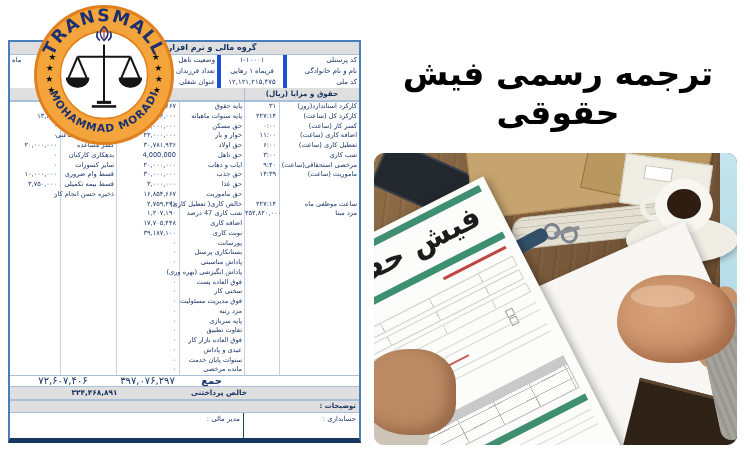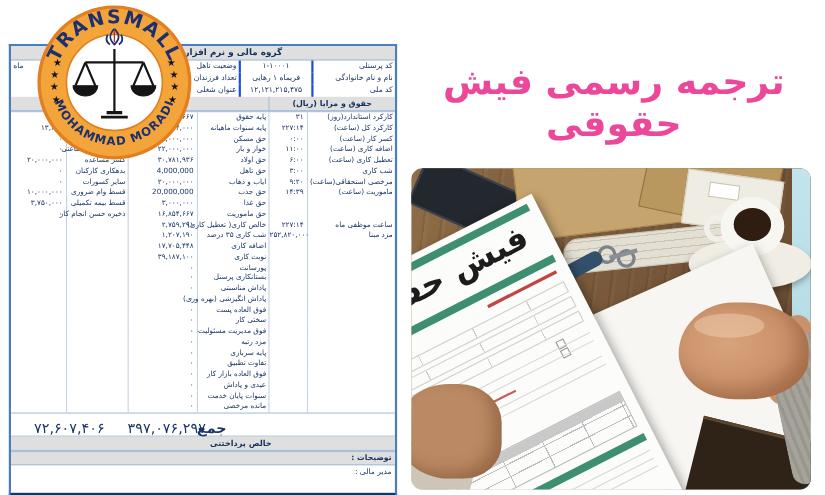--- a/index.html
+++ b/index.html
@@ -9,54 +9,54 @@
   }
   
   .doc{
     position:absolute;left:8px;top:40px;width:353px;box-sizing:border-box;
     border:2px solid #4a7ebb;border-bottom:5px solid #17375e;background:#fff;
     direction:rtl;color:#1a3668;
   }
   .bar{background:#dfdfdf;border-bottom:1px solid #aabfd9;font-weight:bold;color:#14305c;}
   .doc-header{height:12px;line-height:12px;font-size:8px;text-align:center;}
   .info{display:grid;grid-template-columns:76px 66px 56px 46px 1fr;}
-  .info > div{height:11px;line-height:11px;font-size:6.9px;border-left:2px solid #1d4ed8;
+  .info > div{height:11px;line-height:11px;font-size:6.9px;border-left:4px solid #1d4ed8;
     overflow:hidden;white-space:nowrap;}
   .info .lab{text-align:right;padding-right:2px;}
   .info .val{text-align:center;direction:ltr;}
   .info .edge{border-left:none;text-align:left;padding-left:2px;}
   .sections{display:grid;grid-template-columns:115px 128px 1fr;}
   .sections > div{height:12px;line-height:12px;font-size:7.2px;text-align:center;
     border-left:1px solid #aabfd9;}
   .sections > div:last-child{border-left:none;}
   .tbody{display:grid;grid-template-columns:80px 35px 65px 63px 56px 50px;grid-auto-rows:9.75px;
     border-top:1px solid #aabfd9;}
   .bc{font-size:6.6px;line-height:9.75px;border-left:1px solid #c3d2e6;
     white-space:nowrap;overflow:visible;}
   .bc.lab{text-align:right;padding-right:2px;}
   .bc.val{direction:ltr;text-align:right;padding-right:3px;}
   .bc:nth-child(6n){border-left:none;}
   .trow{display:grid;grid-template-columns:80px 35px 65px 63px 56px 50px;
     border-top:1px solid #aabfd9;border-bottom:1px solid #aabfd9;}
-  .trow > div{height:10px;line-height:10px;font-size:13px;margin-top:10px;}
-  .trow .tlabel{text-align:left;font-weight:bold;}
+  .trow > div{height:10px;line-height:10px;font-size:10px;}
+  .trow .tlabel{text-align:center;font-weight:bold;}
   .trow .tval{direction:ltr;text-align:center;}
   .netrow{display:grid;grid-template-columns:100px 80px 1fr;height:12px;line-height:12px;}
   .netrow > div{font-size:7.4px;text-align:center;}
   .notesrow{height:11px;line-height:11px;font-size:7px;text-align:right;padding-right:3px;border-top:1px solid #aabfd9;}
   .sigs{display:grid;grid-template-columns:116px 130px 1fr;height:25px;}
   .sigs > div{border-left:1px solid #14532d;font-size:6.9px;text-align:right;
     padding:2px 3px 0 0;}
   .sigs > div:last-child{border-left:none;}
   
   .logo{position:absolute;left:33px;top:4px;width:142px;height:142px;}
   
   .headline{
     position:absolute;left:372px;top:54px;width:372px;text-align:center;direction:rtl;
-    font-size:33px;font-weight:bold;color:#ec4899;letter-spacing:0px;
+    font-size:33px;font-weight:bold;color:#000000;letter-spacing:0px;
   }
   
   .photo{position:absolute;left:374px;top:153px;width:363px;height:292px;border-radius:10px;
     overflow:hidden;background:linear-gradient(100deg,#8e6c47 0%,#7a5a3b 45%,#684b31 100%);}
   .photo .grain{position:absolute;inset:0;
     background:repeating-linear-gradient(97deg,rgba(0,0,0,0.07) 0 2px,rgba(255,255,255,0.03) 2px 5px,transparent 5px 16px);}
   .phone{position:absolute;left:2px;top:2px;width:88px;height:46px;background:#23272e;
     border:2px solid #3a414b;border-radius:6px;transform:rotate(24deg);}
   .env-kraft{position:absolute;left:95px;top:-18px;width:150px;height:74px;background:#c6a46f;
     transform:rotate(-7deg);border:1px solid #a9854f;}
@@ -187,21 +187,21 @@
       <div class="bc val">۰</div>
       <div class="bc lab">مرخصی استحقاقی(ساعت)</div>
       <div class="bc val">۹:۲۰</div>
       <div class="bc lab">ایاب و ذهاب</div>
       <div class="bc val">۲۰,۰۰۰,۰۰۰</div>
       <div class="bc lab">سایر کسورات</div>
       <div class="bc val">۰</div>
       <div class="bc lab">ماموریت (ساعت)</div>
       <div class="bc val">۱۴:۳۹</div>
       <div class="bc lab">حق جذب</div>
-      <div class="bc val">20,000,000</div>
+      <div class="bc val">۳۰,۰۰۰,۰۰۰</div>
       <div class="bc lab">قسط وام ضروری</div>
       <div class="bc val">۱۰,۰۰۰,۰۰۰</div>
       <div class="bc lab"></div>
       <div class="bc val"></div>
       <div class="bc lab">حق غذا</div>
       <div class="bc val">۳,۰۰۰,۰۰۰</div>
       <div class="bc lab">قسط بیمه تکمیلی</div>
       <div class="bc val">۳,۷۵۰,۰۰۰</div>
       <div class="bc lab"></div>
       <div class="bc val"></div>
@@ -210,21 +210,21 @@
       <div class="bc lab">ذخیره حسن انجام کار</div>
       <div class="bc val">۰</div>
       <div class="bc lab">ساعت موظفی ماه</div>
       <div class="bc val">۲۲۷:۱۴</div>
       <div class="bc lab">خالص کاری( تعطیل کاری)</div>
       <div class="bc val">۲,۷۵۹,۲۹۱</div>
       <div class="bc lab"></div>
       <div class="bc val"></div>
       <div class="bc lab">مزد مبنا</div>
       <div class="bc val">۲۵۲,۸۲۰,۰۰۰</div>
-      <div class="bc lab">شب کاری ۳۵ درصد</div>
+      <div class="bc lab">شب کاری 47 درصد</div>
       <div class="bc val">۱,۲۰۷,۱۹۰</div>
       <div class="bc lab"></div>
       <div class="bc val"></div>
       <div class="bc lab"></div>
       <div class="bc val"></div>
       <div class="bc lab">اضافه کاری</div>
       <div class="bc val">۱۷,۷۰۵,۴۴۸</div>
       <div class="bc lab"></div>
       <div class="bc val"></div>
       <div class="bc lab"></div>
@@ -323,25 +323,27 @@
     <div></div>
     <div></div>
     <div class="tlabel">جمع</div>
     <div class="tval">۳۹۷,۰۷۶,۲۹۷</div>
     <div class="tval" style="grid-column:span 2">۷۲,۶۰۷,۴۰۶</div>
   </div>
 
   <div class="netrow bar">
     <div></div>
     <div>خالص پرداختنی</div>
+    <div>۳۲۴,۴۶۸,۸۹۱</div>
   </div>
 
   <div class="notesrow bar">توضیحات :</div>
 
   <div class="sigs">
+    <div>حسابداری :</div>
     <div>مدیر مالی :</div>
   </div>
 </div>
 
 <div class="logo">
   <svg width="142" height="142" viewBox="0 0 140 140">
     <circle cx="70" cy="70" r="69" fill="#e2801f"></circle>
     <circle cx="70" cy="70" r="66" fill="#f3a53c"></circle>
     <circle cx="70" cy="70" r="43" fill="#ffffff" stroke="#e2801f" stroke-width="1.5"></circle>
     <path id="arcTop" d="M 17,70 A 53,53 0 0 1 123,70" fill="none"></path>

